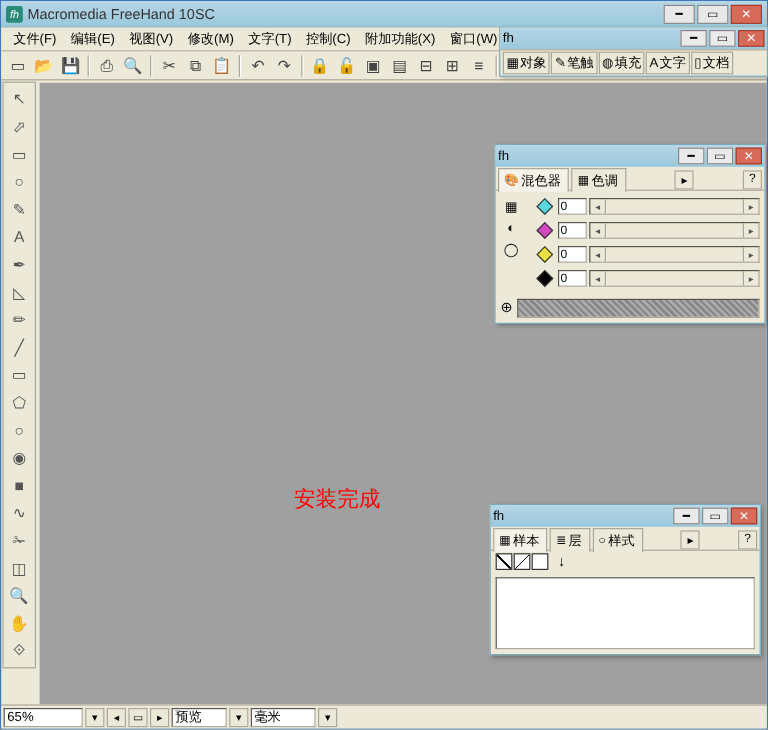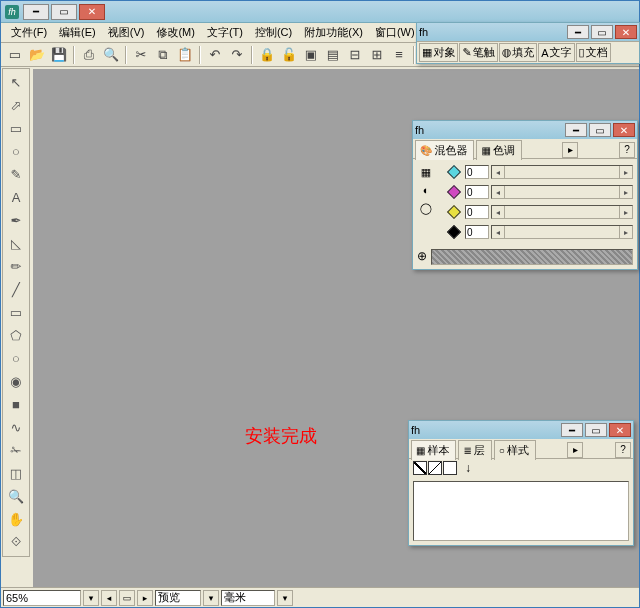--- a/index.html
+++ b/index.html
@@ -23,21 +23,21 @@
 .toolbar { height: 24px; background: #ece9d8; border-bottom: 1px solid #aca899; display: flex; align-items: center; padding: 0 4px; gap: 2px; }
 .tb-btn { width: 20px; height: 20px; border: 1px solid transparent; display: flex; align-items: center; justify-content: center; cursor: pointer; font-size: 13px; color: #444; }
 .tb-sep { width: 2px; height: 18px; border-left: 1px solid #aca899; border-right: 1px solid #fff; margin: 0 2px; }
 
 
 .left-tools { position: absolute; top: 68px; left: 2px; width: 28px; background: #ece9d8; border: 1px solid #aca899; display: flex; flex-direction: column; padding: 2px; }
 .lt-btn { width: 22px; height: 22px; border: 1px solid transparent; margin: 0 auto 1px; display: flex; align-items: center; justify-content: center; cursor: pointer; font-size: 13px; color: #555; }
 
 
 .canvas { position: absolute; top: 68px; left: 32px; right: 0; bottom: 20px; background: #a0a0a0; }
-.watermark { position: absolute; top: 355px; left: 212px; color: #ff0000; font-size: 18px; font-family: Liberation Serif, serif; }
+.watermark { position: absolute; top: 335px; left: 212px; color: #ff0000; font-size: 18px; font-family: Liberation Serif, serif; }
 
 
 .status { position: absolute; bottom: 0; left: 0; right: 0; height: 20px; background: #ece9d8; border-top: 1px solid #aca899; display: flex; align-items: center; padding: 0 2px; gap: 2px; }
 .status-field { height: 16px; border: 1px inset #aca899; background: #fff; padding: 0 2px; font-size: 11px; display: flex; align-items: center; }
 .status-btn { width: 16px; height: 16px; border: 1px solid #aca899; background: #ece9d8; display: flex; align-items: center; justify-content: center; cursor: pointer; font-size: 9px; }
 
 
 .panel { position: absolute; border: 1px solid #7ab; background: #ece9d8; box-shadow: 2px 2px 4px rgba(0,0,0,0.3); }
 .panel-titlebar { height: 18px; background: linear-gradient(#b6d6e6, #9ac8dc); display: flex; align-items: center; padding: 0 2px; }
 .panel-titlebar .app-icon { margin-right: auto; }
@@ -68,20 +68,21 @@
 .obj-btn { padding: 1px 2px; border: 1px solid #aca899; background: #ece9d8; cursor: pointer; display: flex; align-items: center; font-size: 11px; gap: 1px; }
 
 </style>
 </head>
 <body>
 
 <div class="main-window">
 
   <div class="titlebar">
     <div class="app-icon">fh</div>
+    <div class="title-text">Macromedia FreeHand 10SC</div>
     <div class="win-btns">
       <div class="win-btn min">━</div>
       <div class="win-btn max">▭</div>
       <div class="win-btn close">✕</div>
     </div>
   </div>
 
   <div class="menubar">
     <span class="menu">文件(F)</span>
     <span class="menu">编辑(E)</span>
@@ -121,21 +122,21 @@
       <div class="tb-btn">≣</div>
       <div class="tb-sep"></div>
       <div class="tb-btn">⟳</div>
     </div>
 
   <div class="canvas">
     <div class="watermark">安装完成</div>
   </div>
 
   <div class="status">
-    <div class="status-field" style="width:78px">65%</div>
+    <div class="status-field" style="width:66px">65%</div>
     <div class="status-btn">▾</div>
     <div class="status-btn">◂</div>
     <div class="status-btn">▭</div>
     <div class="status-btn">▸</div>
     <div class="status-field" style="width:46px">预览</div>
     <div class="status-btn">▾</div>
     <div class="status-field" style="width:54px">毫米</div>
     <div class="status-btn">▾</div>
     <div style="flex:1"></div>
   </div>

